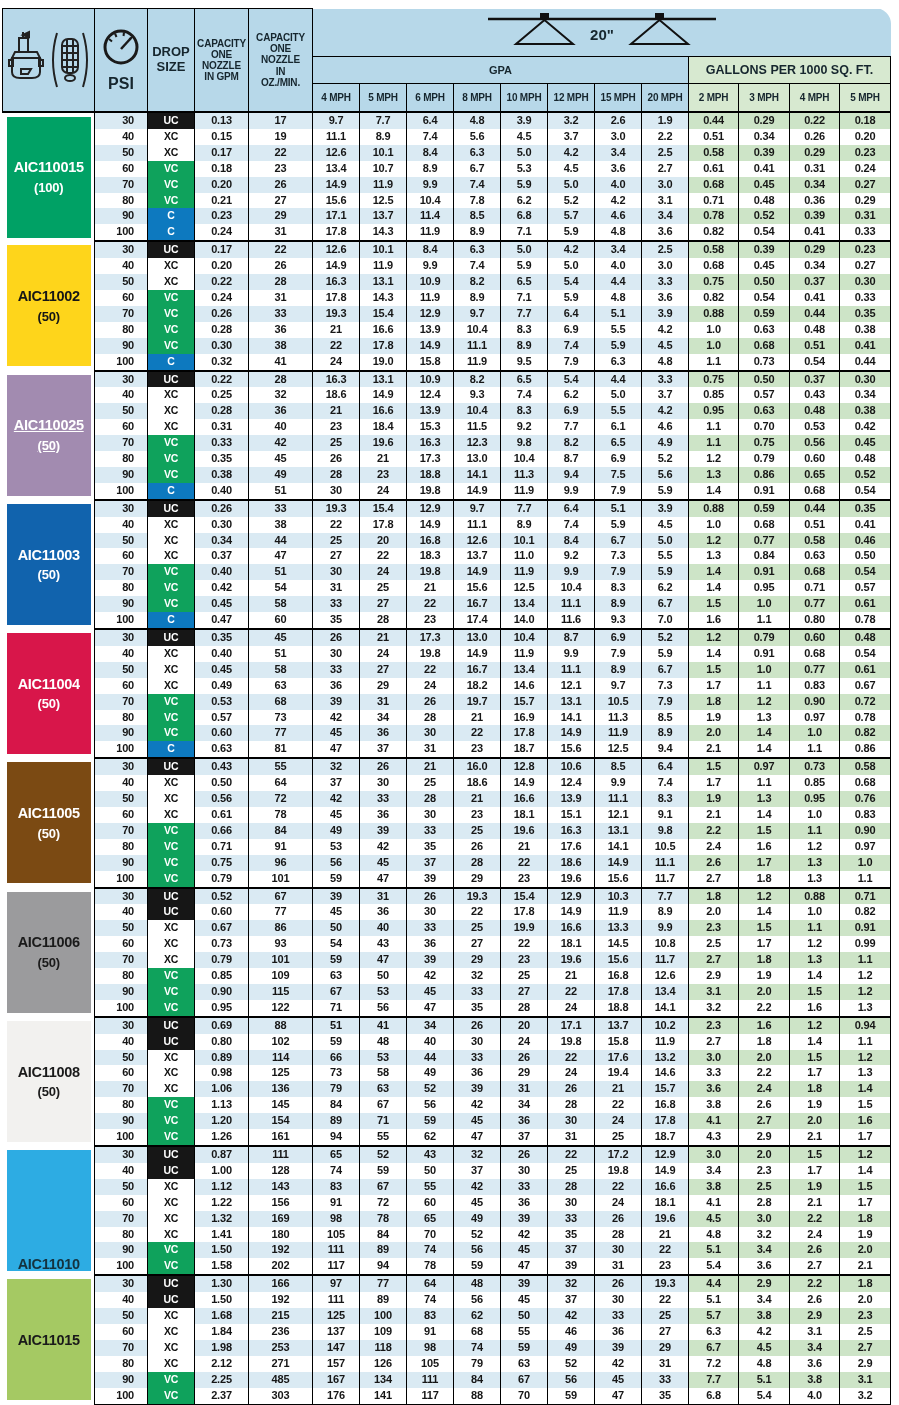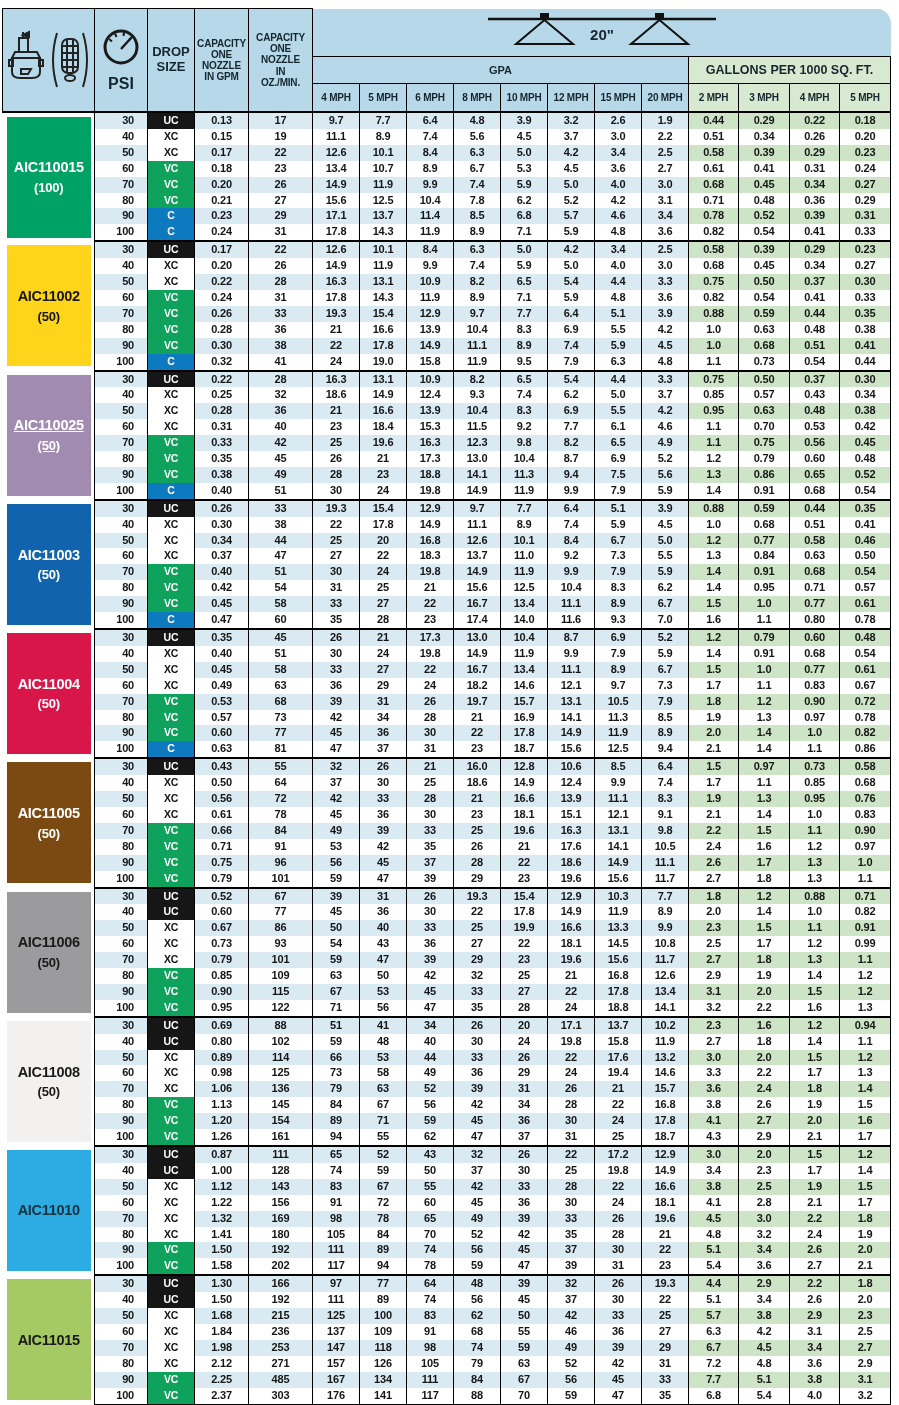--- a/index.html
+++ b/index.html
@@ -1363,21 +1363,21 @@
             <td class="num-cell">31</td>
             <td class="num-cell">25</td>
             <td class="num-cell">18.7</td>
             <td class="num-cell gal">4.3</td>
             <td class="num-cell gal">2.9</td>
             <td class="num-cell gal">2.1</td>
             <td class="num-cell gal">1.7</td>
           </tr>
           <tr class="striped group-start">
             <td rowspan="8" class="label-cell">
-              <div class="label-block" style="background: rgb(45, 172, 227); color: rgb(20, 50, 62);">
+              <div class="label-block" style="background: rgb(45, 172, 227); color: rgb(20, 50, 62); justify-content: flex-end;">
                 <div class="model">AIC11010</div>
               </div>
             </td>
             <td class="psi-cell">30</td>
             <td class="drop-cell" style="background: rgb(22, 22, 22); color: rgb(255, 255, 255);">UC</td>
             <td class="num-cell">0.87</td>
             <td class="num-cell">111</td>
             <td class="num-cell">65</td>
             <td class="num-cell">52</td>
             <td class="num-cell">43</td>

